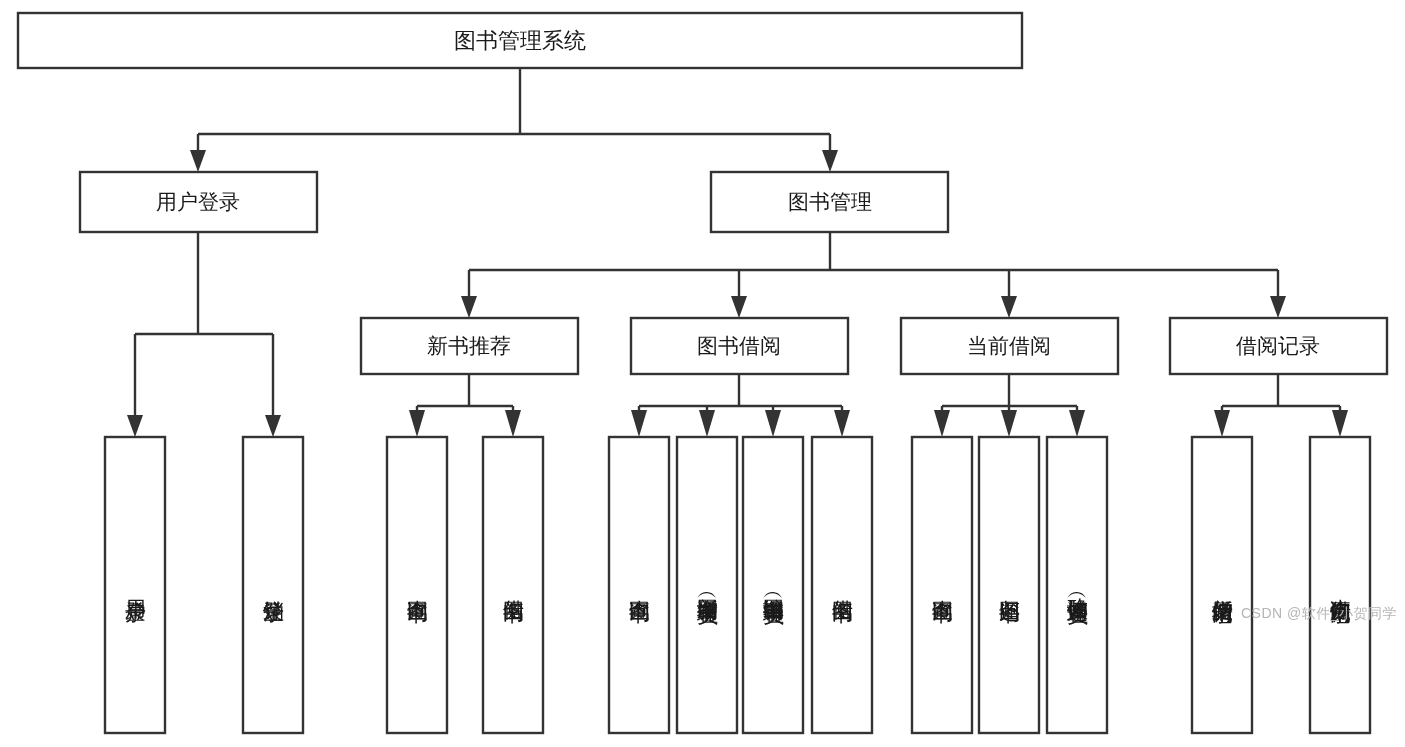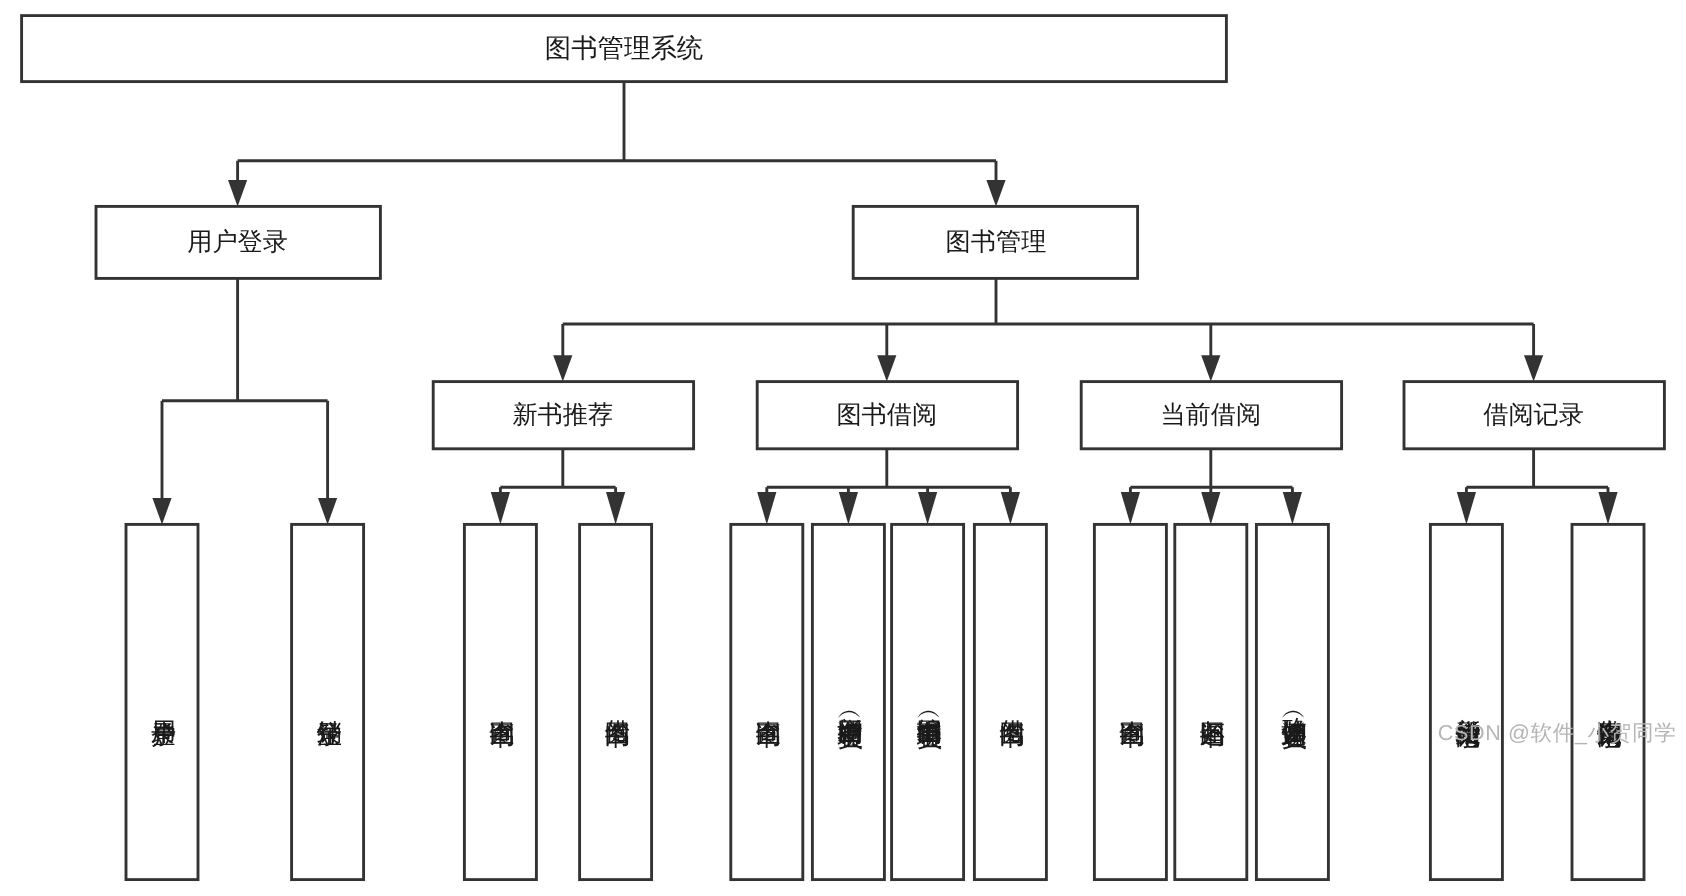--- a/index.html
+++ b/index.html
@@ -67,21 +67,21 @@
     justify-content: center;
     letter-spacing: 1px;
     white-space: nowrap;
     pointer-events: none;
   }
   #watermark {
     position: absolute;
     right: 8px;
     bottom: 6px;
     font-family: "Liberation Sans", "DejaVu Sans", sans-serif;
-    font-size: 18px;
+    font-size: 14px;
     color: #b5b5b5;
     letter-spacing: 0.5px;
     user-select: none;
   }
 </style>
 </head>
 <body>
 
 <div id="diagram-root">
 

